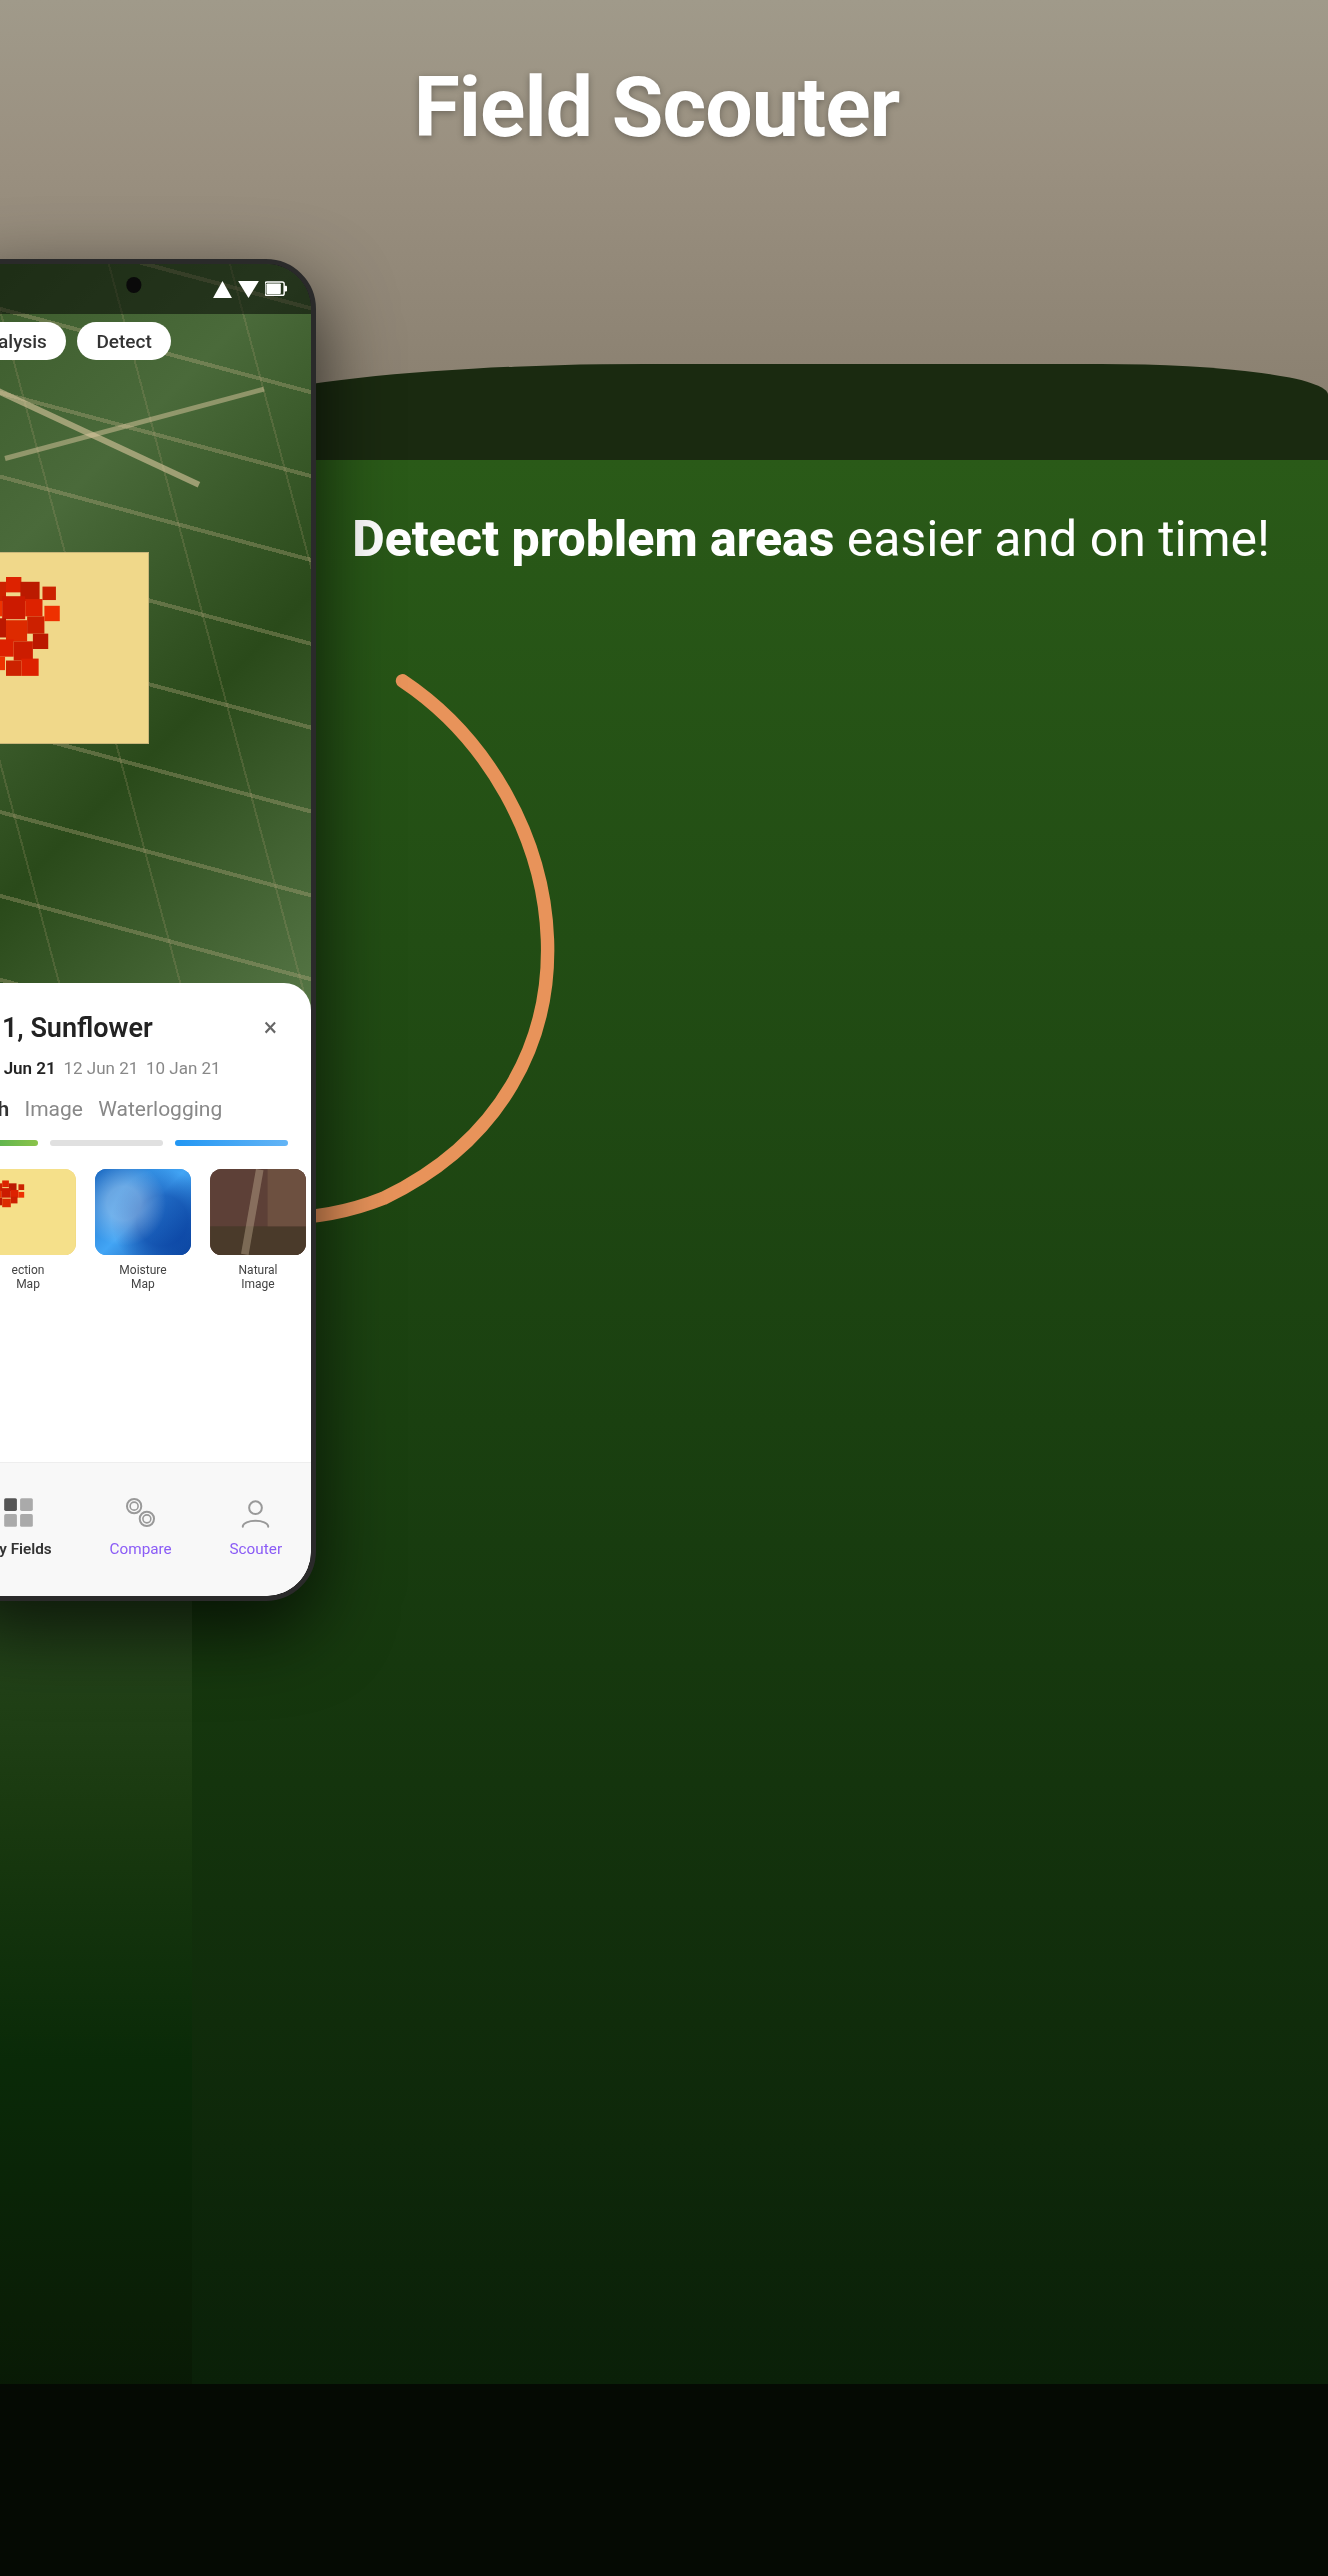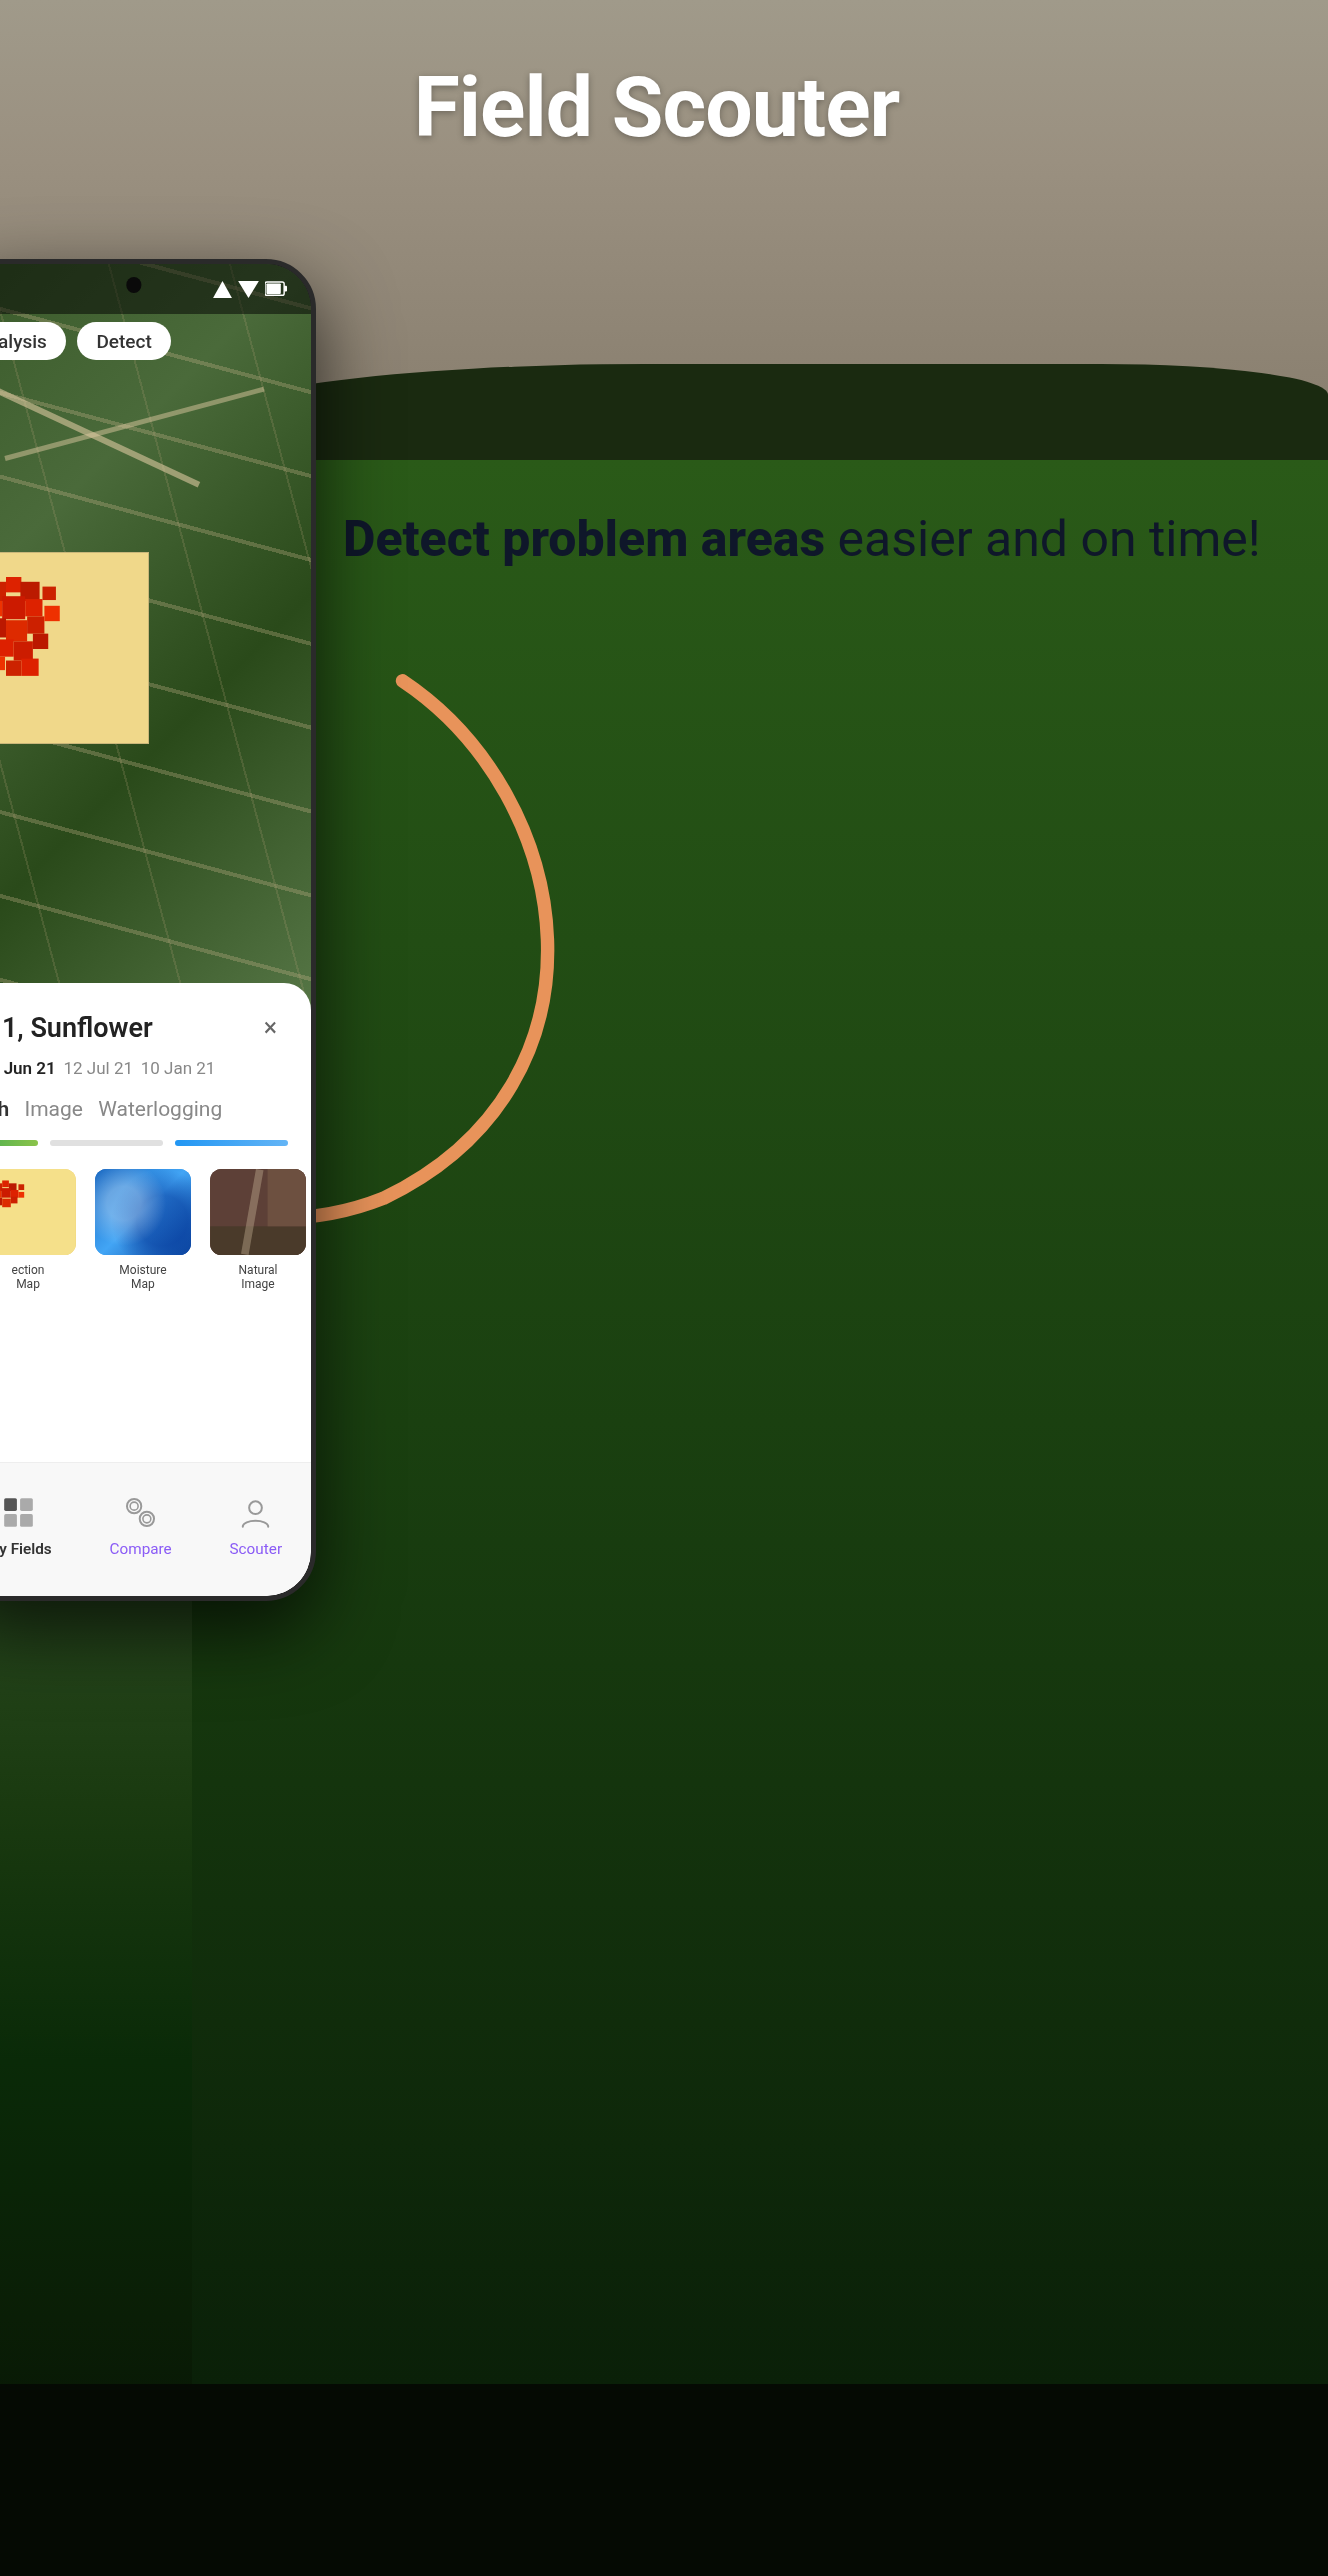--- a/index.html
+++ b/index.html
@@ -87,24 +87,25 @@
       text-shadow: 0 1.9px 7.7px rgba(0,0,0,0.3);
       z-index: 10;
     }
 
     
     .detect-text {
       position: absolute;
       top: 508px;
       left: 343px;
       right: 58px;
-      color: #0f172a;
+      color: #ffffff;
       font-size: 50px;
       line-height: 1.25;
       z-index: 10;
+      text-align: right;
     }
 
     .detect-text strong {
       font-weight: 800;
     }
 
     
     .arrow-svg {
       position: absolute;
       top: 604px;
@@ -592,21 +593,21 @@
 
         <div class="panel-header">
           <span class="panel-title">d 1, Sunflower</span>
           <div class="close-btn">
             <span>×</span>
           </div>
         </div>
 
         <div class="date-tabs">
           <span class="date-tab active">15 Jun 21</span>
-          <span class="date-tab">12 Jul 21</span>
+          <span class="date-tab">12 Jun 21</span>
           <span class="date-tab">10 Jan 21</span>
         </div>
 
         <div class="filter-tabs">
           <span class="filter-tab active">igh</span>
           <span class="filter-tab">Image</span>
           <span class="filter-tab">Waterlogging</span>
         </div>
 
         <div class="progress-bar-row">

